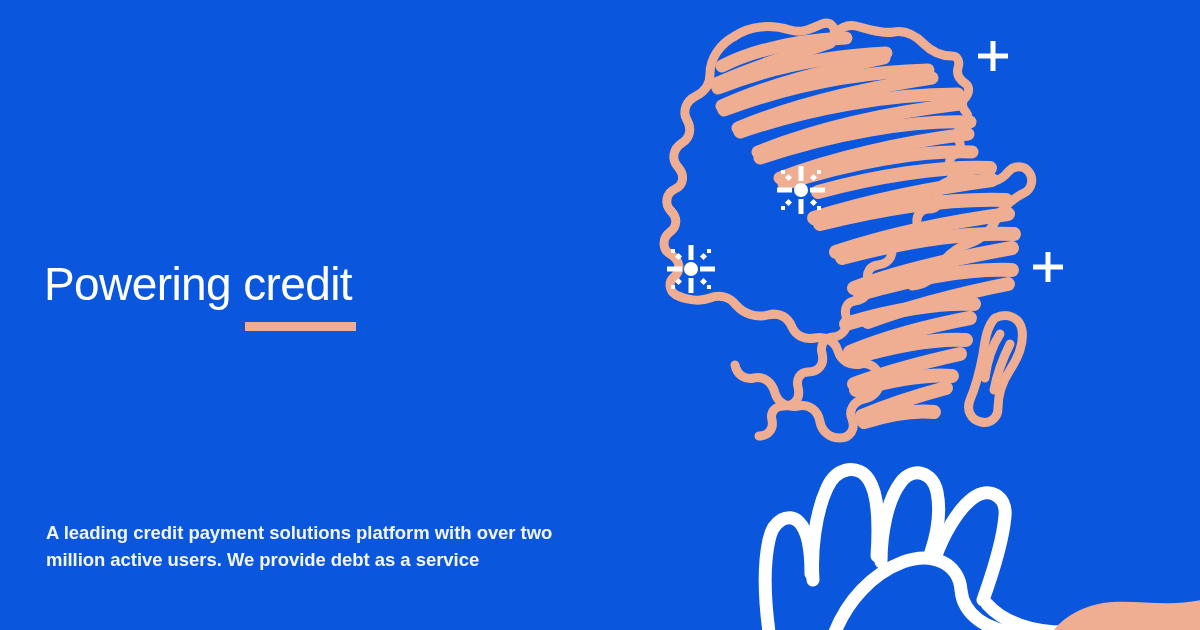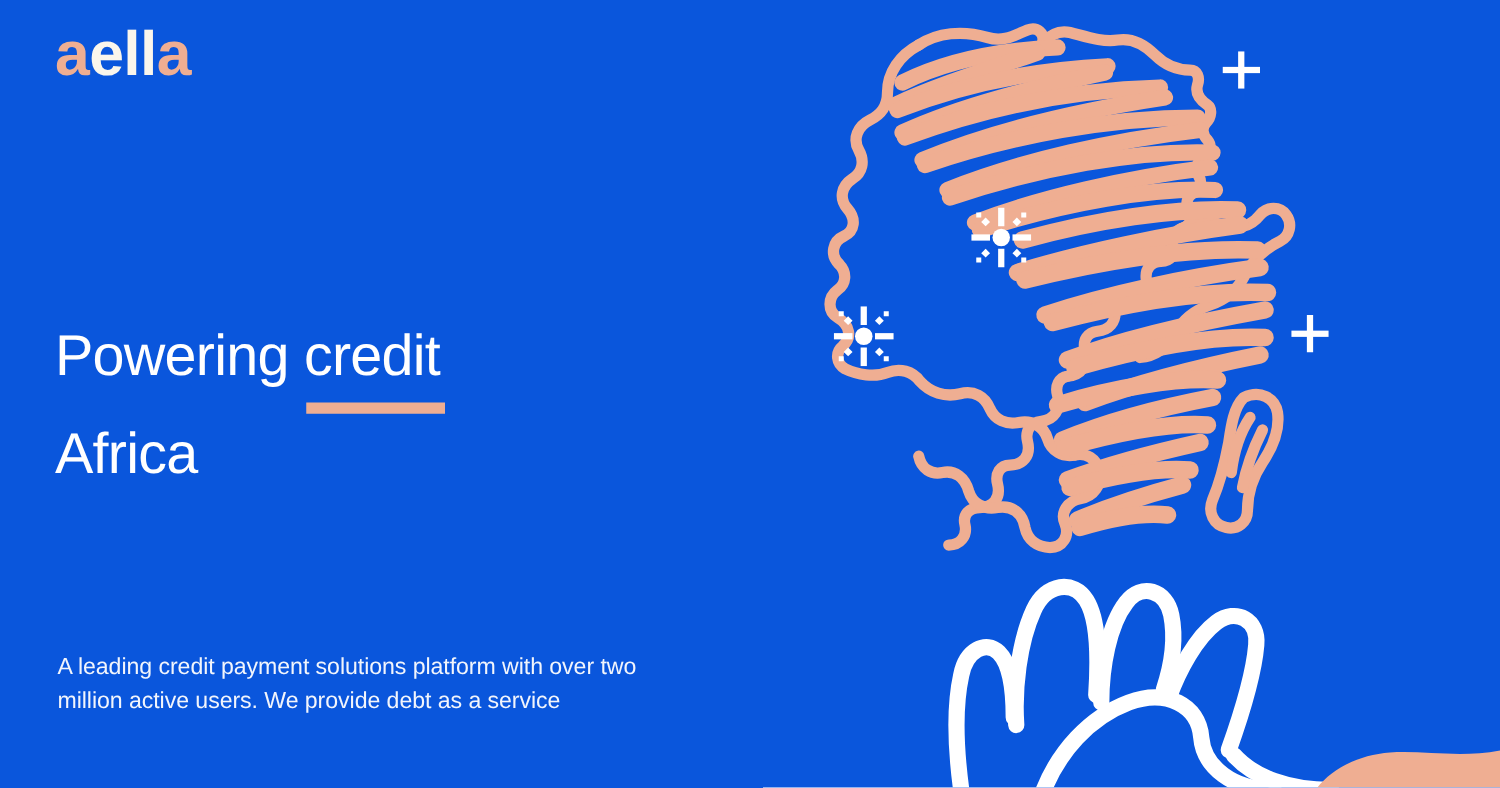--- a/index.html
+++ b/index.html
@@ -64,21 +64,21 @@
 
   
   .subcopy {
     position: absolute;
     left: 46px;
     top: 500px;
     width: 500px;
     color: #F2F5FC;
     font-size: 18.5px;
     line-height: 27px;
-    font-weight: 400;
+    font-weight: 700;
     letter-spacing: -0.05px;
   }
   .subcopy .sc-line { display: block; white-space: nowrap; }
 
   
   .art {
     position: absolute;
     inset: 0;
     pointer-events: none;
   }
@@ -289,27 +289,23 @@
           <rect x="4" y="4" width="4" height="4"></rect>
           <rect x="40" y="4" width="4" height="4"></rect>
           <rect x="4" y="40" width="4" height="4"></rect>
           <rect x="40" y="40" width="4" height="4"></rect>
         </g>
       </svg>
     </div>
 
   </div>
 
-  <div class="logo">
-    <span class="lg-a">a</span><span class="lg-ell">ell</span><span class="lg-a">a</span>
-  </div>
 
   <h1 class="headline">
     <span class="hl-line"><span>Powering </span><span class="hl-em">credit</span></span>
-    <span class="hl-line">Africa</span>
   </h1>
 
   <p class="subcopy">
     <span class="sc-line">A leading credit payment solutions platform with over two</span>
     <span class="sc-line">million active users. We provide debt as a service</span>
   </p>
 
 </div>
 
 </body></html>

